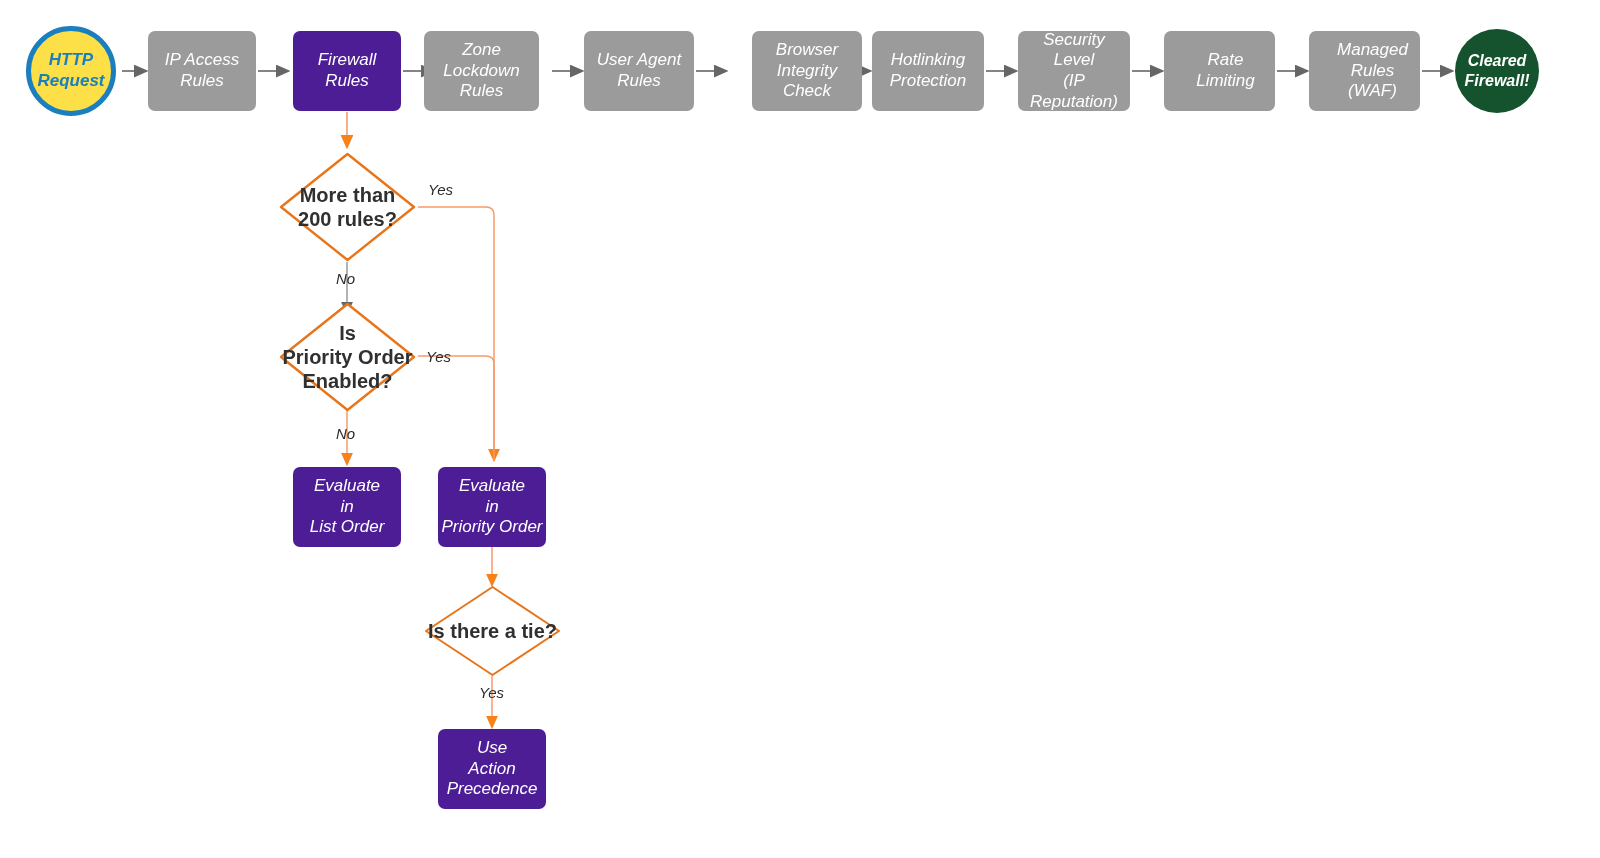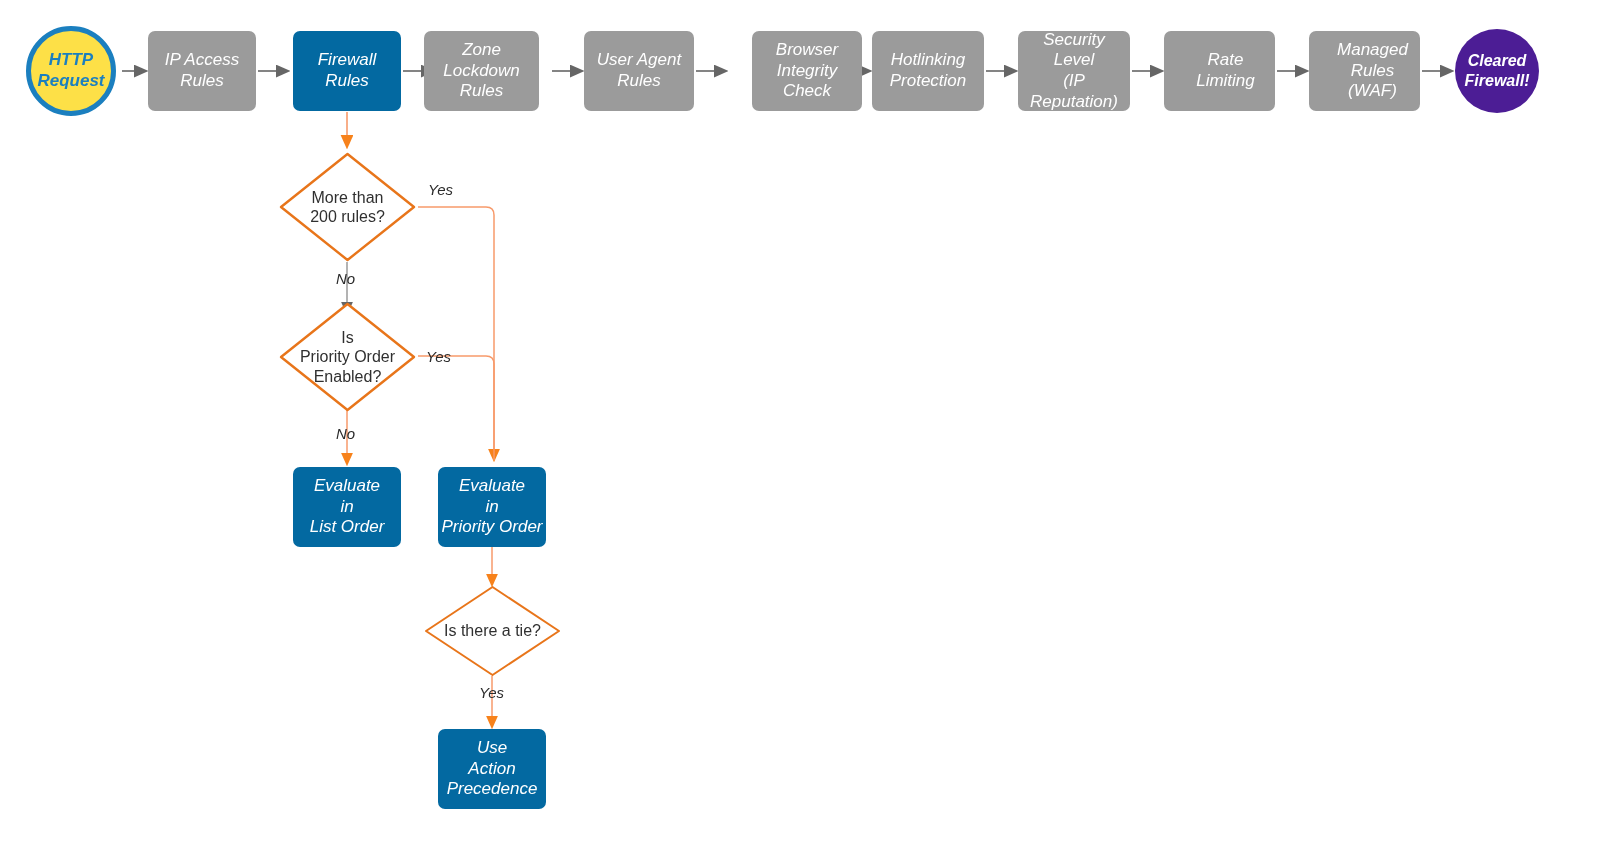--- a/index.html
+++ b/index.html
@@ -41,42 +41,42 @@
     line-height: 1.22;
     white-space: pre-line;
   }
   .proc {
     border-radius: 7px;
   }
   .proc.gray {
     background: #9b9b9b;
   }
   .proc.orange {
-    background: #0369a1;
+    background: #4c1d95;
   }
   .proc .lbl {
     color: #ffffff;
     font-style: italic;
     font-size: 17px;
   }
   .terminator {
     border-radius: 50%;
   }
   .terminator.start {
     background: #fde047;
     border: 5px solid #1b7fbf;
   }
   .terminator.start .lbl {
     color: #1b7fbf;
     font-style: italic;
     font-weight: bold;
     font-size: 17px;
   }
   .terminator.end {
-    background: #4c1d95;
+    background: #14532d;
   }
   .terminator.end .lbl {
     color: #ffffff;
     font-style: italic;
     font-weight: bold;
     font-size: 16px;
   }
   
   .decision {
     position: absolute;
@@ -91,24 +91,25 @@
     position: absolute;
     left: 0;
     top: 0;
     width: 100%;
     height: 100%;
     display: flex;
     align-items: center;
     justify-content: center;
     text-align: center;
     color: #303030;
-    font-size: 16px;
+    font-size: 20px;
     line-height: 1.2;
     white-space: pre-line;
     pointer-events: none;
+    font-weight: bold;
   }
   
   .edge-label {
     position: absolute;
     font-style: italic;
     font-size: 15px;
     color: #2b2b2b;
     white-space: nowrap;
   }
 </style>

